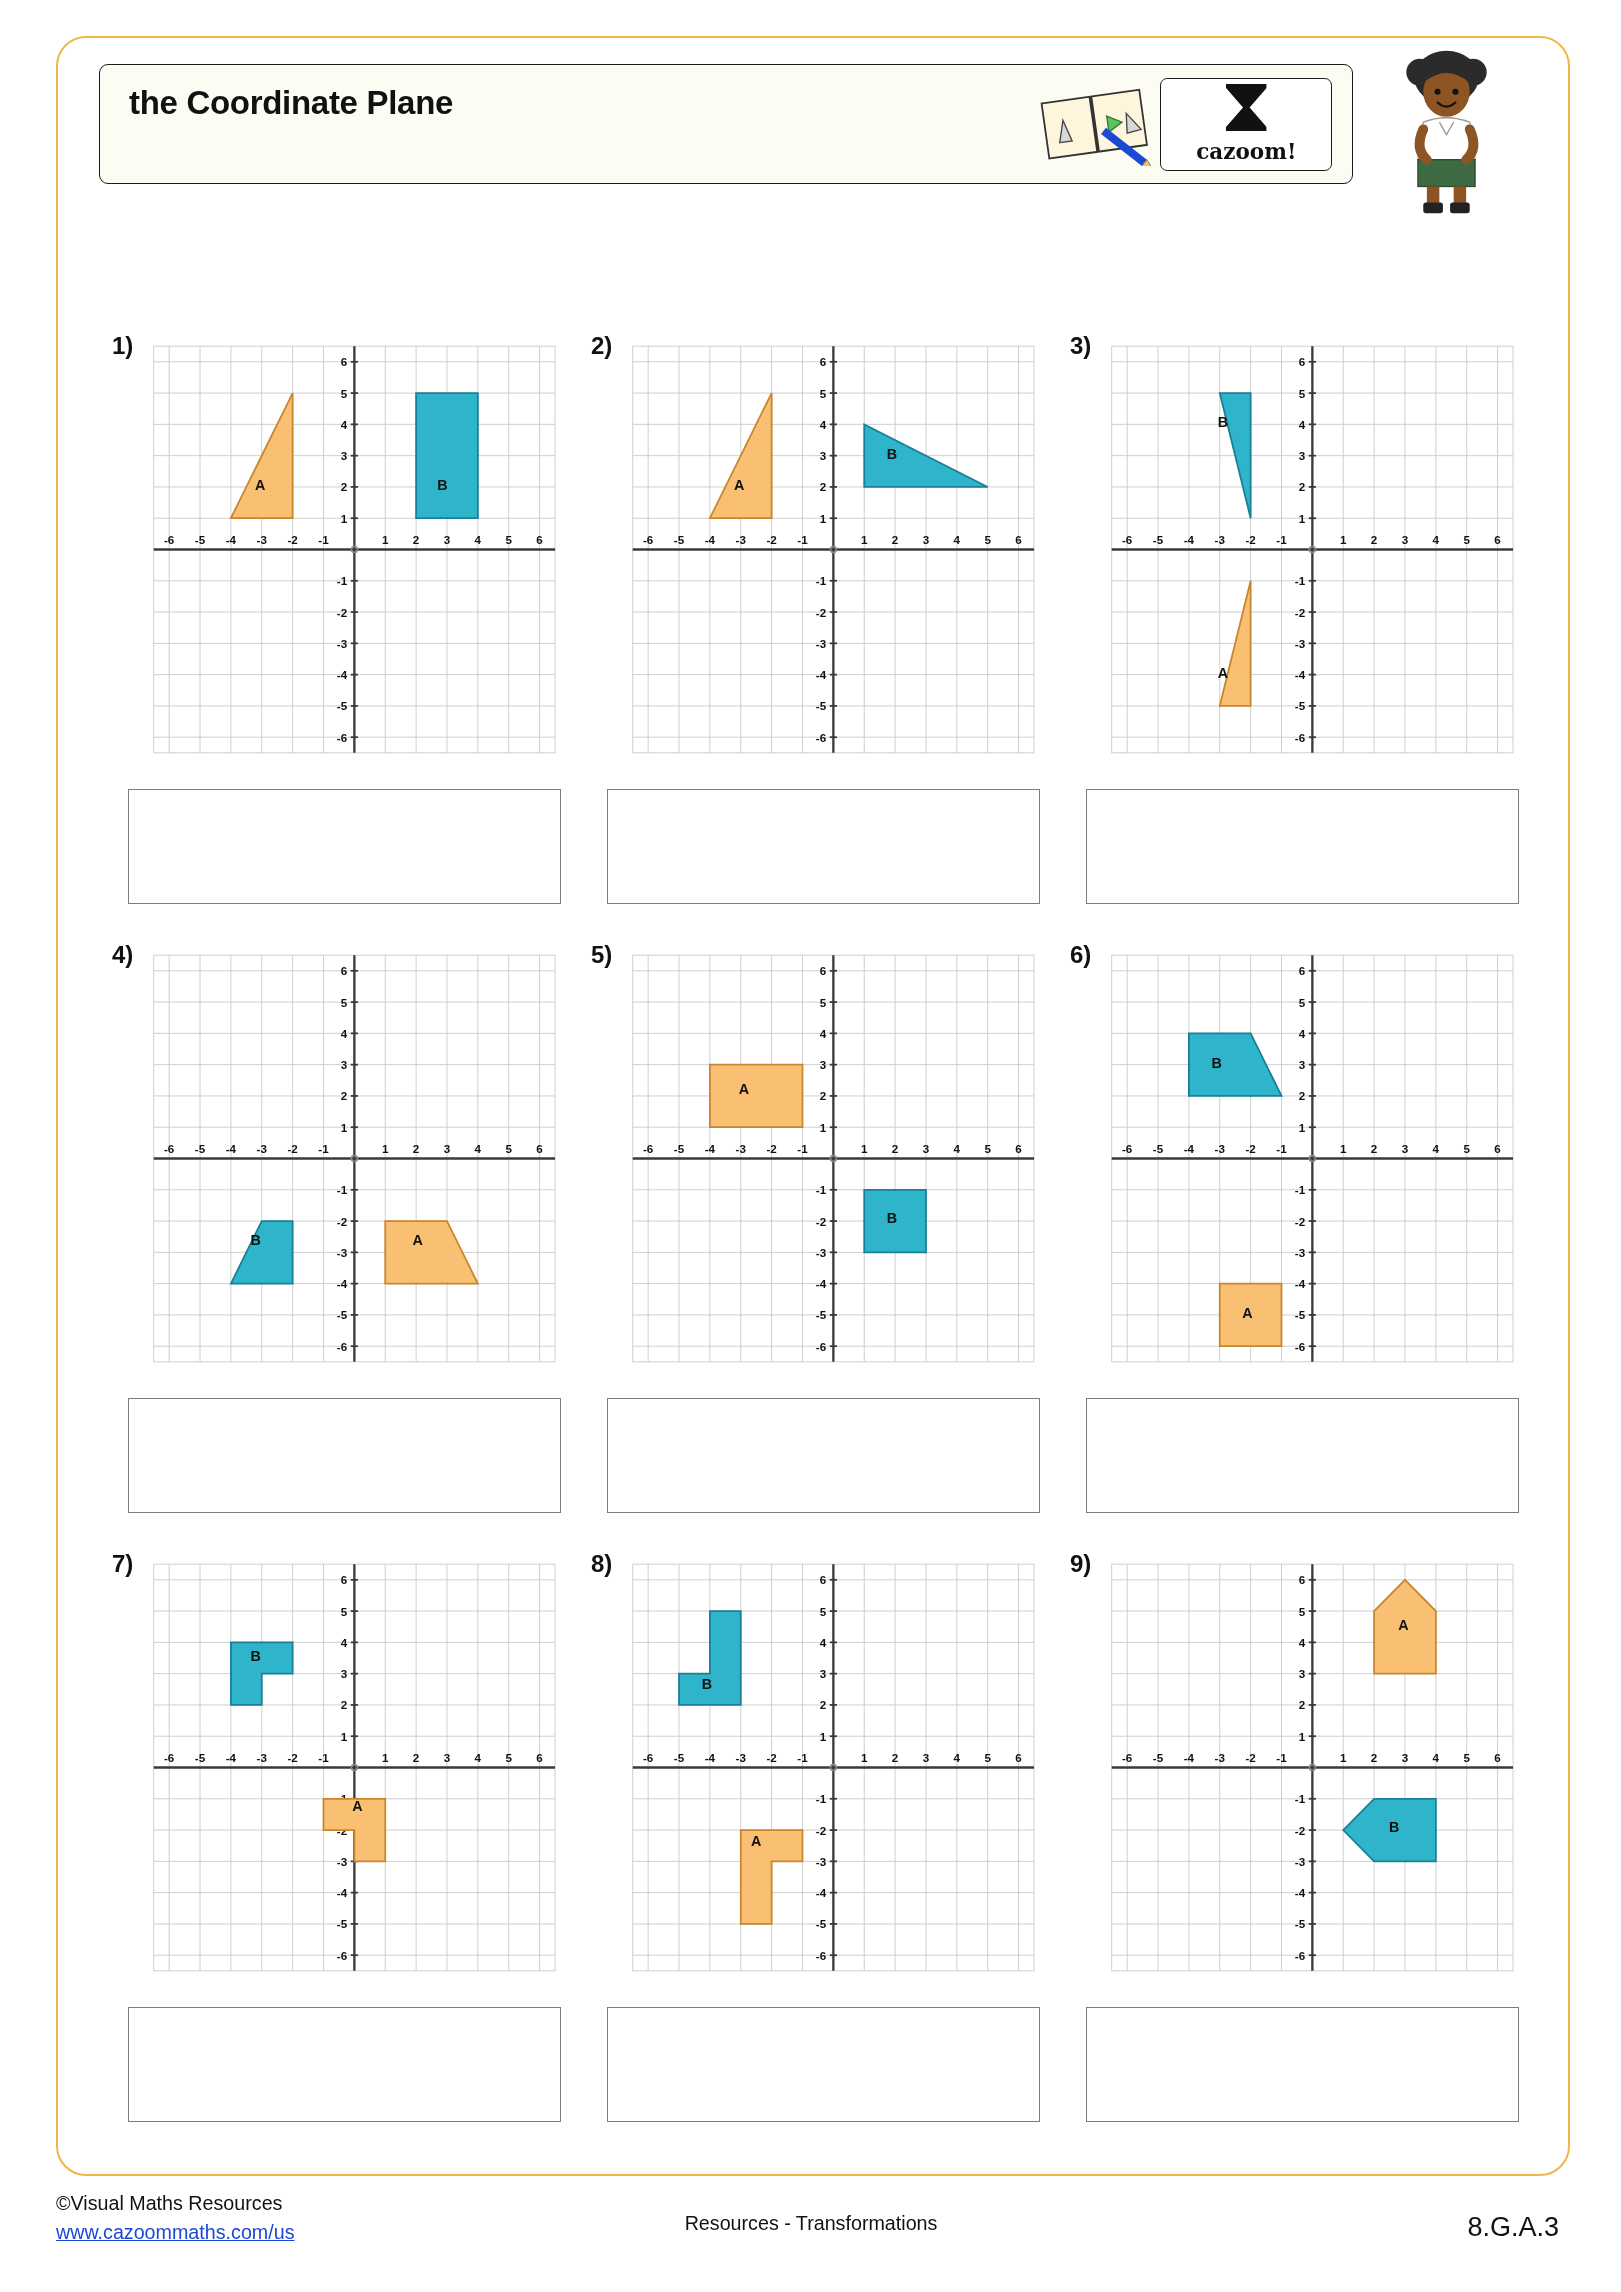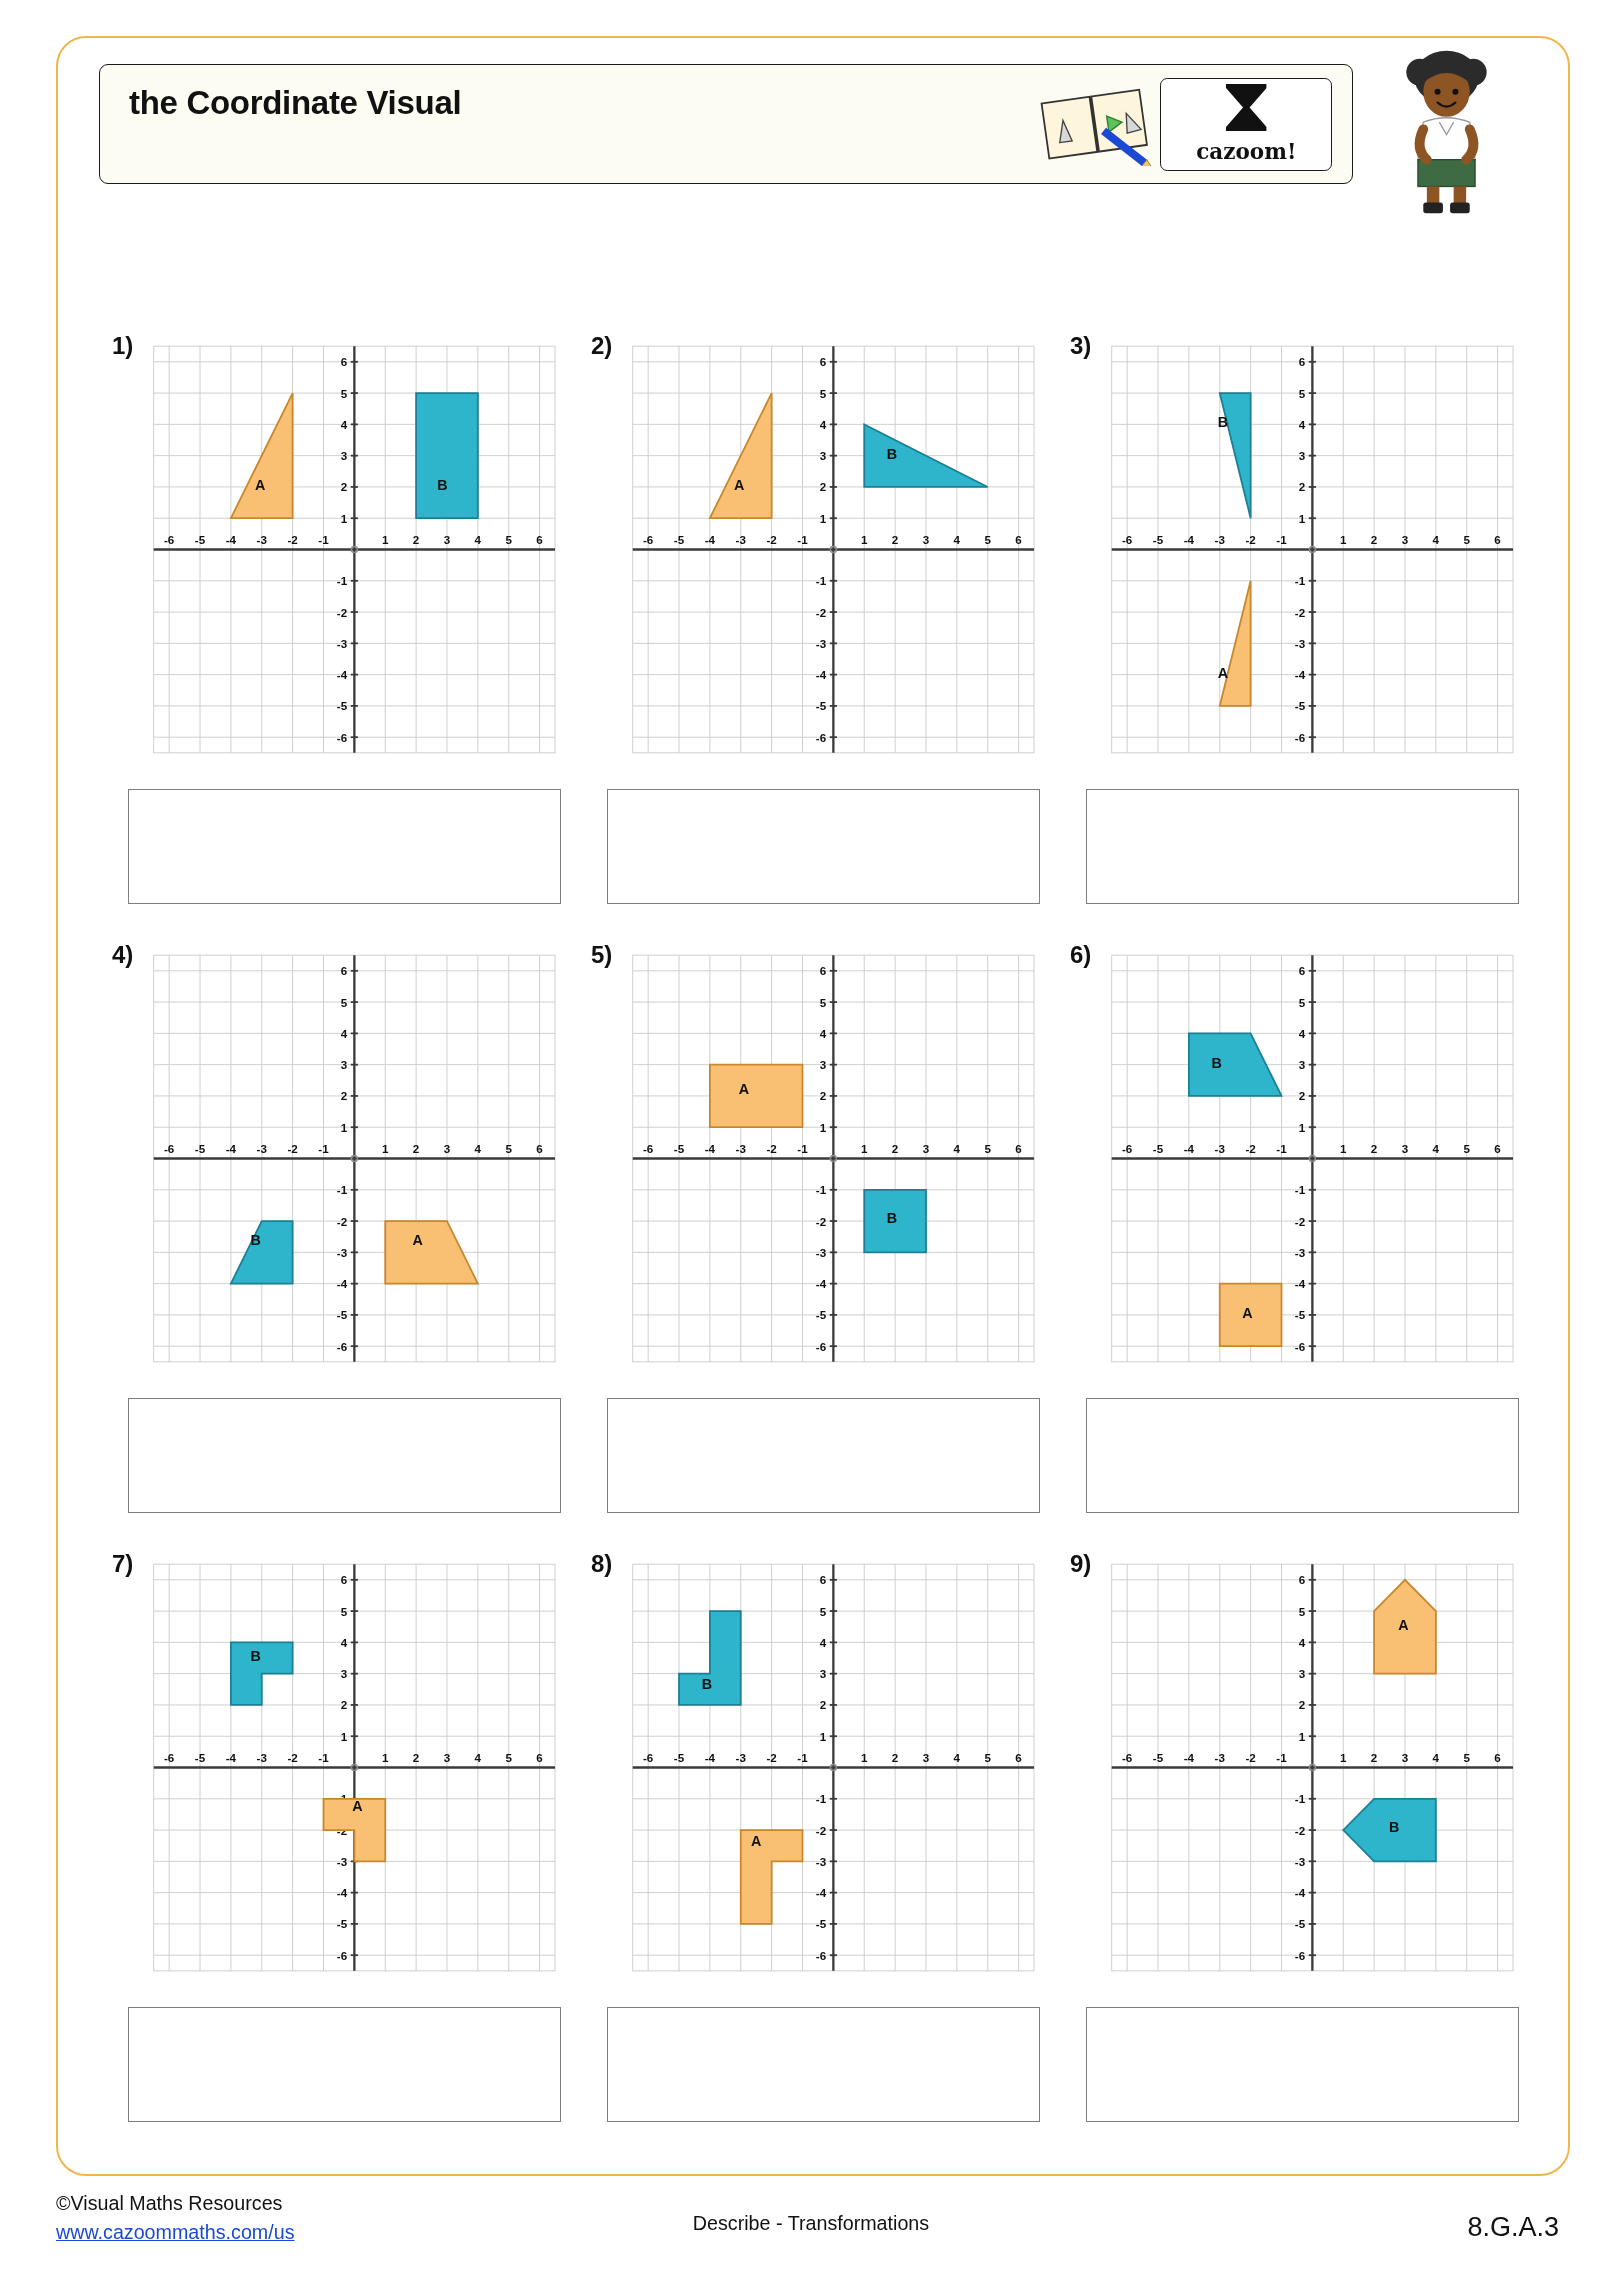--- a/index.html
+++ b/index.html
@@ -138,21 +138,21 @@
   text{font-family:"Liberation Sans", sans-serif;}
 </style>
 </head>
 <body>
 
 <div class="page">
   <div class="sheet-border"></div>
 
   <div class="header-box">
     <div class="header-title">
-      <div>the Coordinate Visual</div>
+      <div>the Coordinate Plane</div>
     </div>
 
     <svg class="header-doodle" viewBox="0 0 135 90">
       <g transform="rotate(-8 67 45)">
         <rect x="8" y="12" width="54" height="62" fill="#fdf6dc" stroke="#333" stroke-width="2"></rect>
         <rect x="64" y="12" width="54" height="62" fill="#fdf6dc" stroke="#333" stroke-width="2"></rect>
         <line x1="63" y1="12" x2="63" y2="74" stroke="#333" stroke-width="2"></line>
         <polygon points="22,58 36,58 29,34" fill="#d8d8d8" stroke="#444" stroke-width="1.5"></polygon>
         <polygon points="78,36 94,45 78,54" fill="#5ac45a" stroke="#2e7a2e" stroke-width="1.5"></polygon>
         <polygon points="100,36 114,56 98,58" fill="#d8d8d8" stroke="#444" stroke-width="1.5"></polygon>
@@ -874,17 +874,17 @@
         <text x="337.32307692307694" y="306.5923076923077" text-anchor="middle" font-size="16" font-weight="bold" fill="#111">B</text>
       </svg>
       <div class="answer-box" style="top: 450px;"></div>
     </div>
 
   <div class="footer">
     <div class="footer-left">
       <div>©Visual Maths Resources</div>
       <a href="#">www.cazoommaths.com/us</a>
     </div>
-    <div class="footer-center">Describe - Transformations</div>
+    <div class="footer-center">Resources - Transformations</div>
     <div class="footer-right">8.G.A.3</div>
   </div>
 </div>
 
 
 </body></html>

